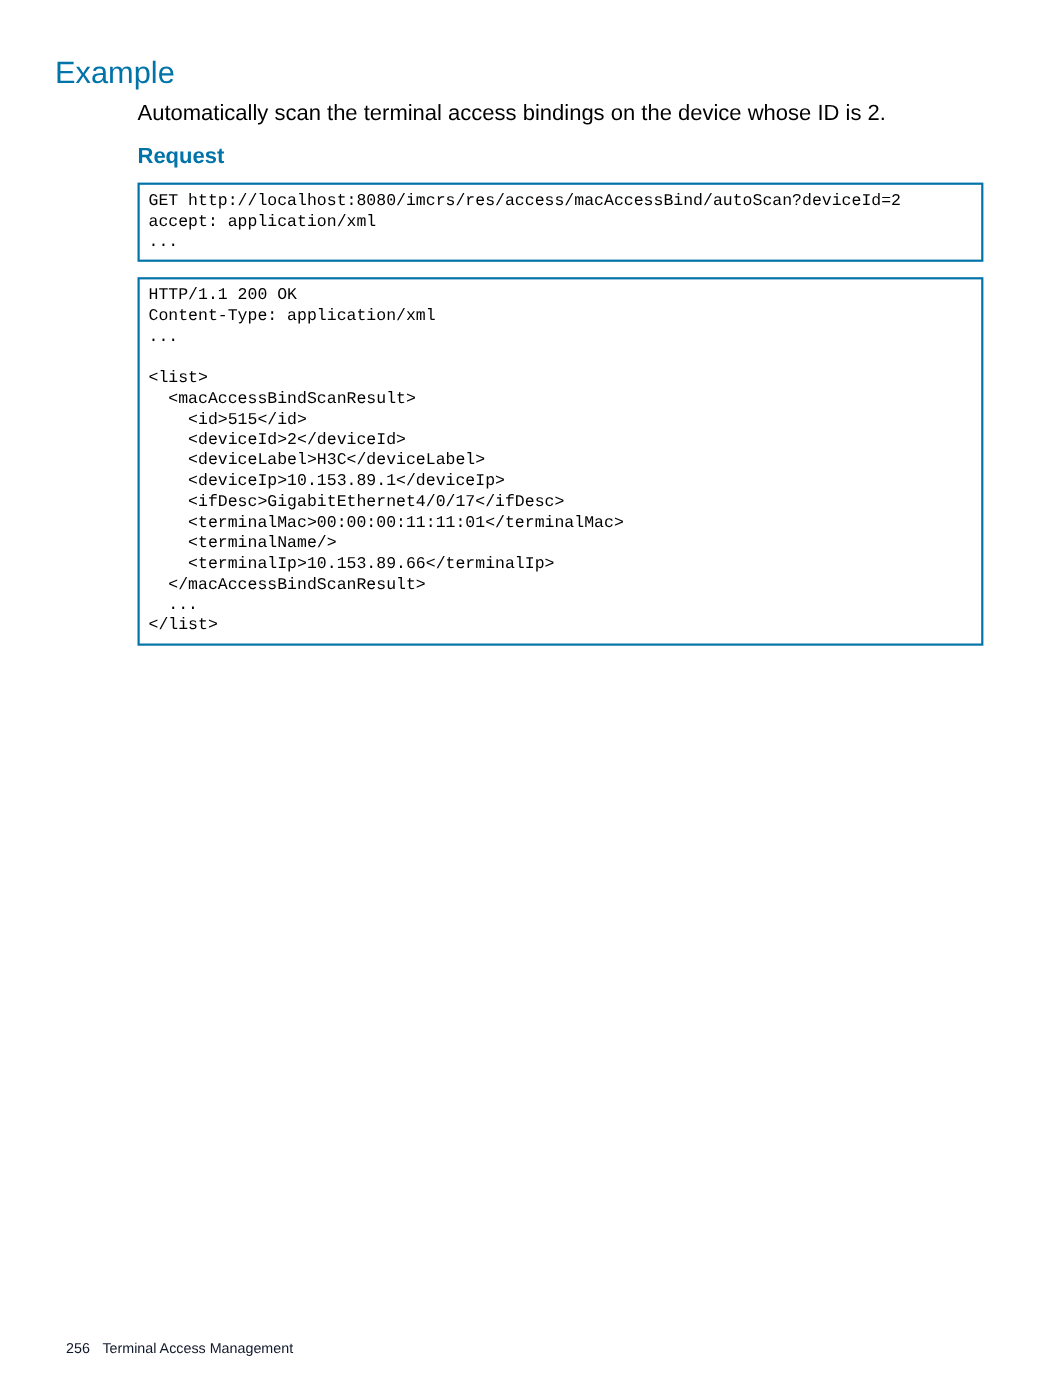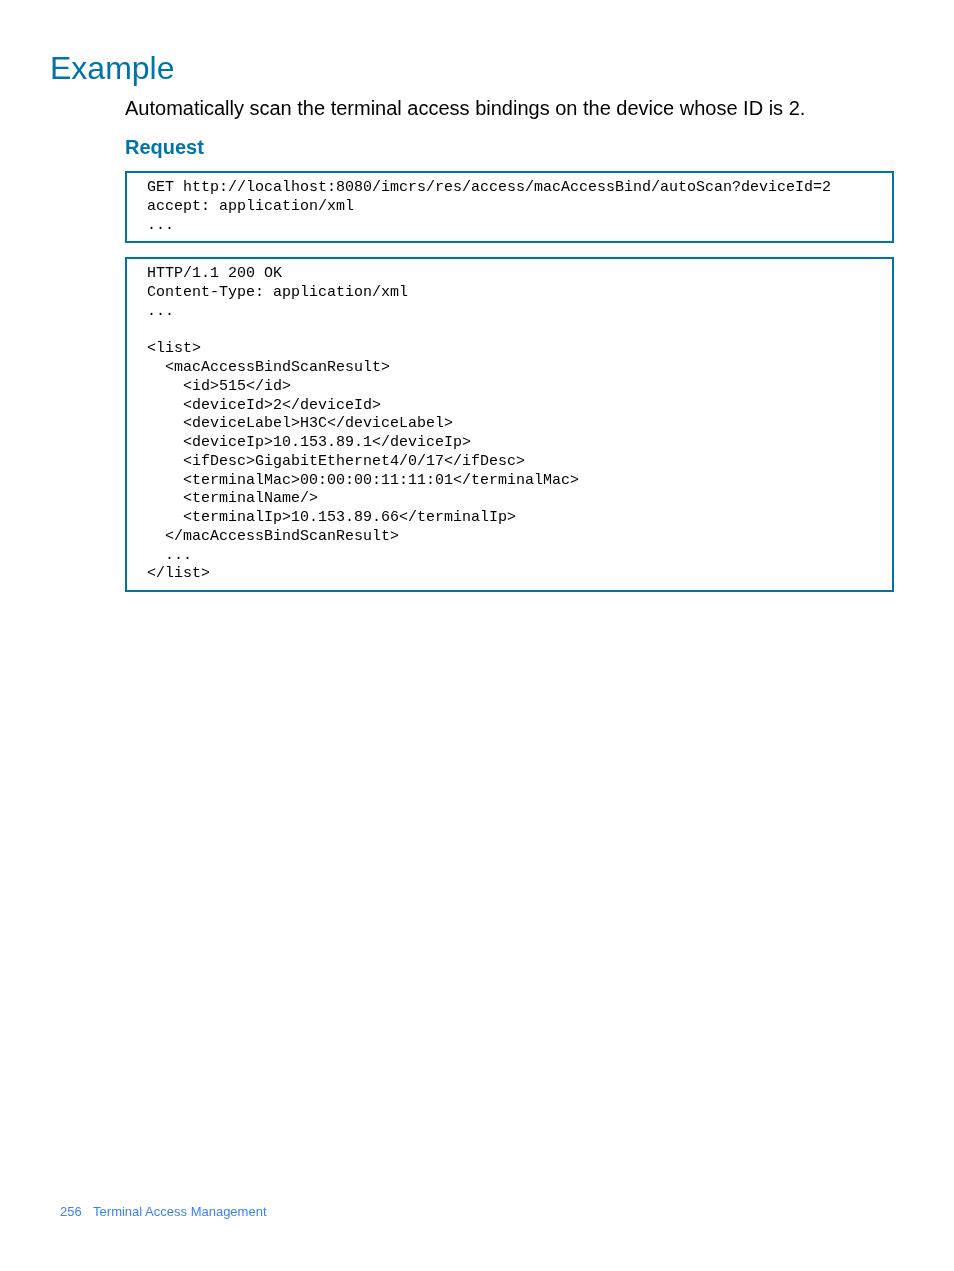--- a/index.html
+++ b/index.html
@@ -13,54 +13,54 @@
     position: relative;
     box-sizing: border-box;
   }
   .page {
     padding: 50px 60px 40px 60px;
     box-sizing: border-box;
     height: 100%;
     position: relative;
   }
   .h-example {
-    font-size: 32px;
+    font-size: 28px;
     font-weight: 400;
     color: #0073a8;
     margin: 0 0 10px -10px;
     font-family: Arial, Helvetica, sans-serif;
   }
   .intro {
     font-size: 20px;
     margin: 0 0 16px 65px;
     color: #000;
   }
   .h-sub {
     font-size: 20px;
     font-weight: 700;
     color: #0073a8;
     margin: 14px 0 12px 65px;
   }
   .codebox {
     border: 2px solid #0073a8;
     margin: 0 0 14px 65px;
-    padding: 6px 8px 6px 20px;
+    padding: 6px 8px 6px 8px;
     font-family: "Courier New", Courier, monospace;
     font-size: 15px;
     line-height: 1.25;
     white-space: pre;
     overflow: hidden;
     color: #000;
   }
   .footer {
     position: absolute;
-    bottom: 52px;
+    bottom: 38px;
     left: 60px;
     font-size: 13px;
-    color: #3b82f6;
+    color: #0f172a;
   }
   .footer .pagenum {
     margin-right: 8px;
   }
 </style>
 </head>
 <body>
 
 <div class="page">
 

